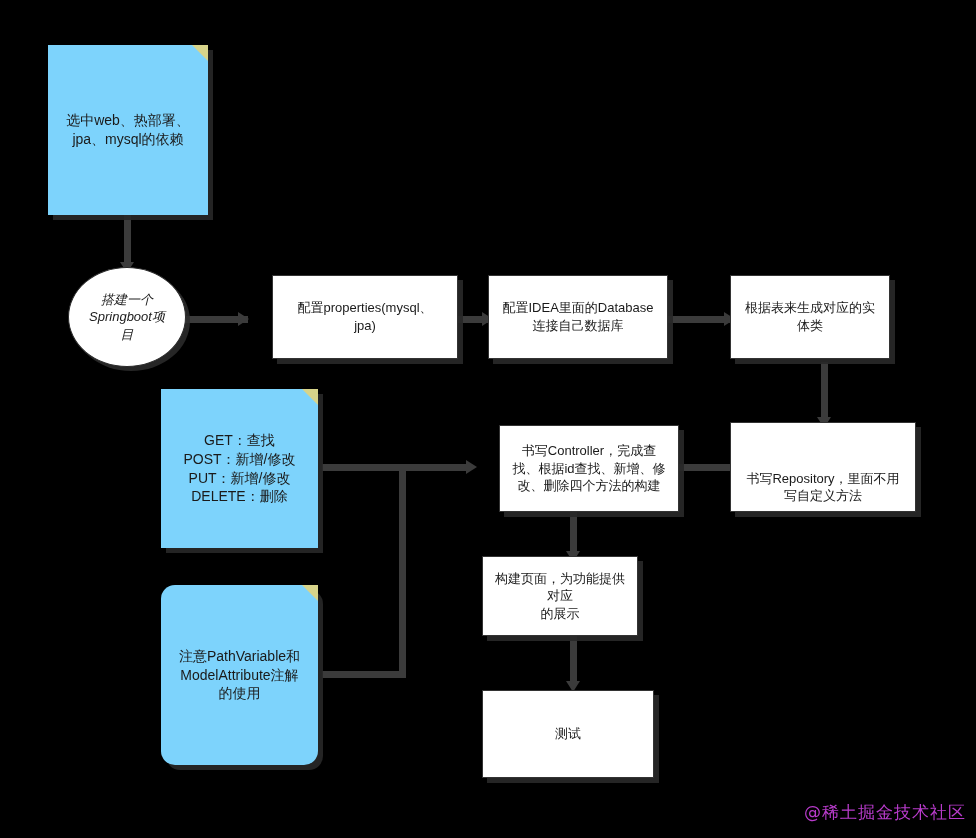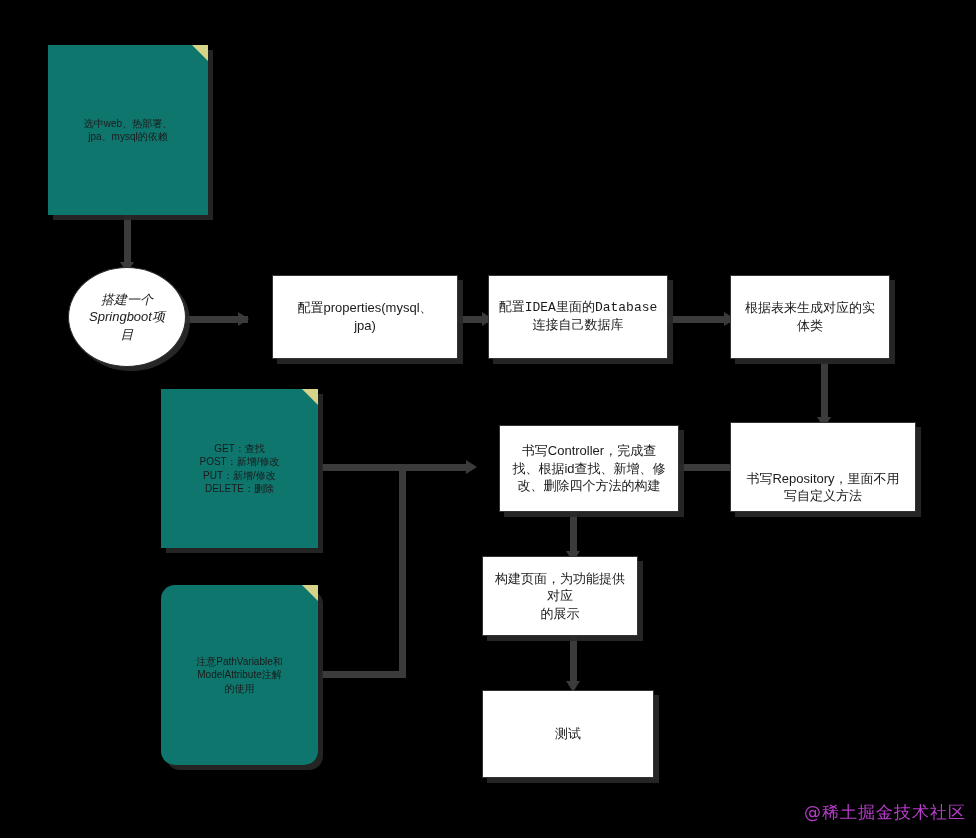--- a/index.html
+++ b/index.html
@@ -47,23 +47,23 @@
   .circle {
     background: #ffffff;
     border: 1.5px solid #2b2b2b;
     border-radius: 50%;
     font-size: 13px;
     padding: 4px 10px;
     box-shadow: 4px 4px 0 rgba(45,45,45,0.85);
   }
 
   .note {
-    background: #0f766e;
+    background: #7dd3fc;
     border: none;
-    font-size: 10px;
+    font-size: 14px;
     padding: 10px 12px;
     box-shadow: 5px 5px 0 rgba(40,40,40,0.90);
   }
   .note .fold {
     position: absolute;
     top: 0;
     right: 0;
     width: 0;
     height: 0;
     border-left: 16px solid transparent;
@@ -158,21 +158,21 @@
     <span>搭建一个
 Springboot项
 目</span>
   </div>
 
   <div class="node box" style="left:244px; top:275px; width:186px; height:84px;margin-left:28px;">
     <span>配置properties(mysql、
 jpa)</span>
   </div>
 
-  <div class="node box" style="left:488px; top:275px; width:180px; height:84px;font-family:Liberation Mono, monospace;">
+  <div class="node box" style="left:488px; top:275px; width:180px; height:84px;">
     <span>配置IDEA里面的Database
 连接自己数据库</span>
   </div>
 
   <div class="node box" style="left:730px; top:275px; width:160px; height:84px;align-items:center;">
     <span>根据表来生成对应的实体类</span>
   </div>
 
   <div class="node note" style="left:161px; top:389px; width:157px; height:159px;">
     <span class="fold"></span>

